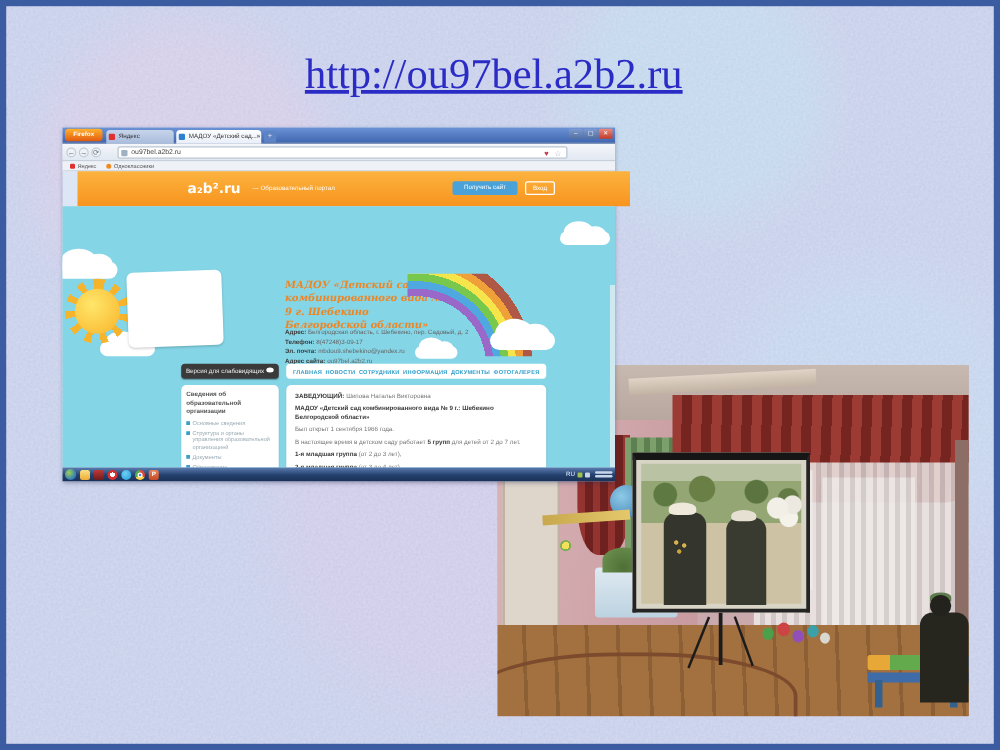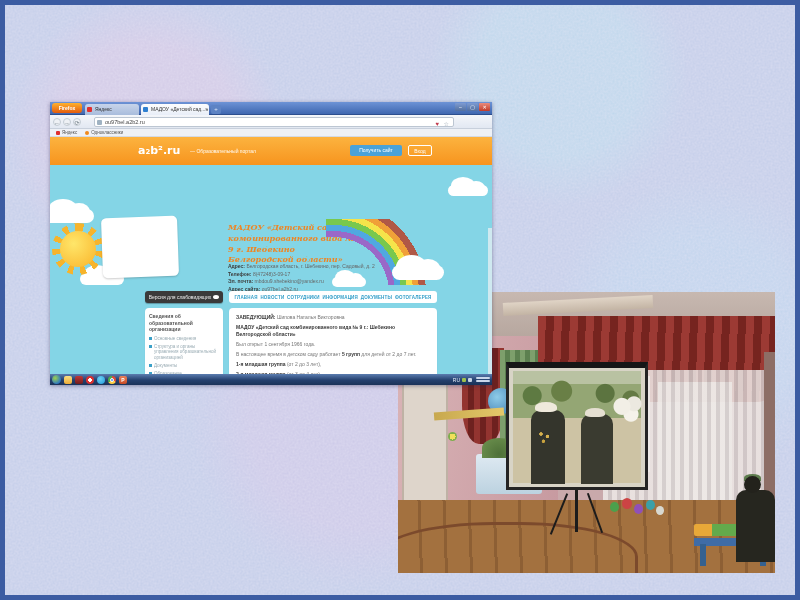--- a/index.html
+++ b/index.html
@@ -51,21 +51,21 @@
   .urlbox .heart{position:absolute;right:14px;top:1.5px;color:#c23b4e;font-size:6px;}
   .urlbox .star{position:absolute;right:4px;top:1.5px;color:#9aa6b2;font-size:6px;}
   .bmbar{position:absolute;left:0;top:27px;width:100%;height:8px;background:#eef1f6;border-bottom:1px solid #d4dae4;
     box-sizing:border-box;display:flex;align-items:center;gap:8px;padding-left:6px;font-size:4.5px;color:#555;}
   .bm{display:flex;align-items:center;gap:2px;}
   .bm-ico{width:4px;height:4px;border-radius:1px;display:inline-block;}
   .bm-ico.yandex{background:#e03030;}
   .bm-ico.ok{background:#f08a1e;border-radius:50%;}
 
   
-  .portal{position:absolute;left:0;top:35px;width:100%;height:28px;
+  .portal{position:absolute;left:12px;top:35px;width:100%;height:28px;
     background:linear-gradient(#fcb33f,#f7941e);}
   .logo{position:absolute;left:88px;top:7px;color:#fff;font-weight:bold;font-size:11px;font-family:"DejaVu Sans",sans-serif;}
   .tagline{position:absolute;left:140px;top:11px;color:#fff;font-size:5px;opacity:.95;}
   .getsite{position:absolute;right:90px;top:8px;width:52px;height:11px;background:#4aa2d8;border-radius:2px;
     color:#fff;font-size:5px;text-align:center;line-height:11px;}
   .login{position:absolute;right:60px;top:8px;width:24px;height:11px;border:1px solid #fff;border-radius:2px;
     color:#fff;font-size:5px;text-align:center;line-height:10px;box-sizing:border-box;}
 
   
   .sky{position:absolute;left:0;top:63px;width:100%;height:209px;background:#84d5e6;overflow:hidden;}
@@ -202,20 +202,21 @@
 
 <div class="slide">
   <svg class="texture" width="790" height="590">
     <filter id="grain">
       <feTurbulence type="fractalNoise" baseFrequency="0.5" numOctaves="2"></feTurbulence>
       <feColorMatrix type="matrix" values="0 0 0 0 0.86  0 0 0 0 0.83  0 0 0 0 0.94  0 0 0 0.45 0"></feColorMatrix>
     </filter>
     <rect width="790" height="590" filter="url(#grain)"></rect>
   </svg>
 
+  <div class="slide-title">http://ou97bel.a2b2.ru</div>
 
   <div class="photo">
     <div class="ph-ceiling"></div>
     <div class="ph-light1"></div>
     <div class="ph-light2"></div>
     <div class="ph-wall-left"></div>
     <div class="ph-door"></div>
     <div class="ph-drape"></div>
     <div class="ph-green-curtain"></div>
     <div class="ph-globe"></div>

